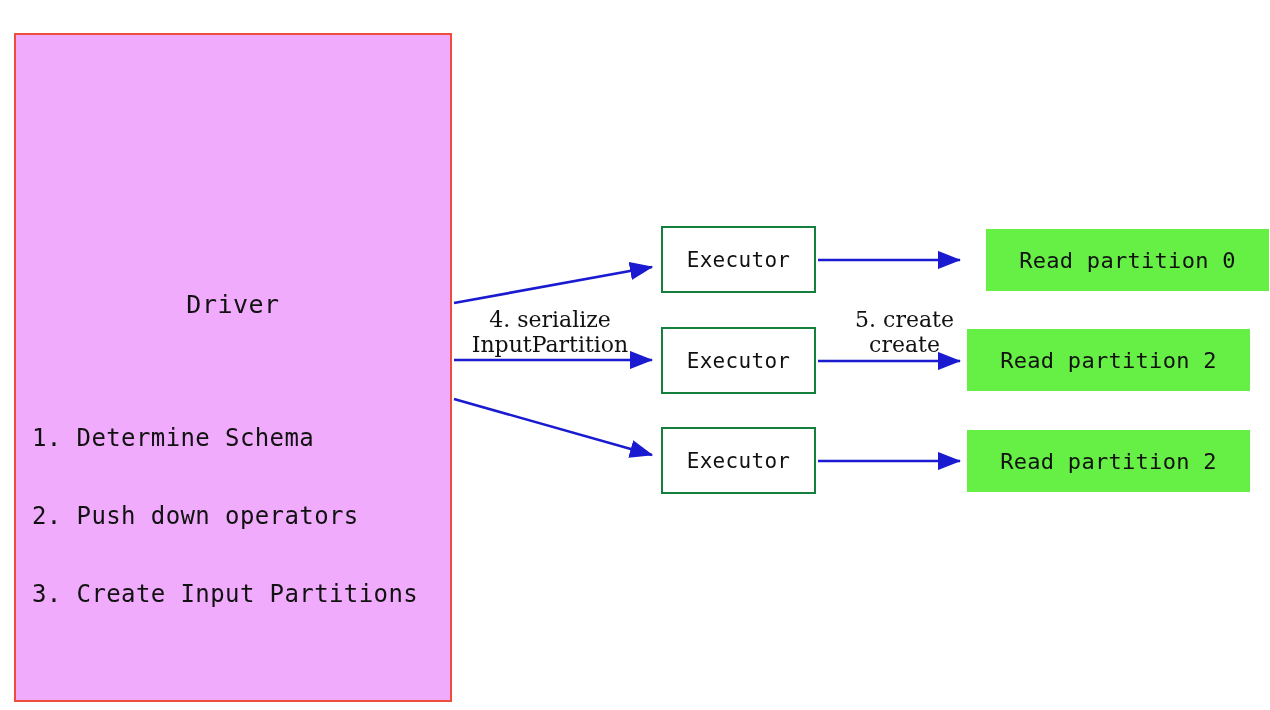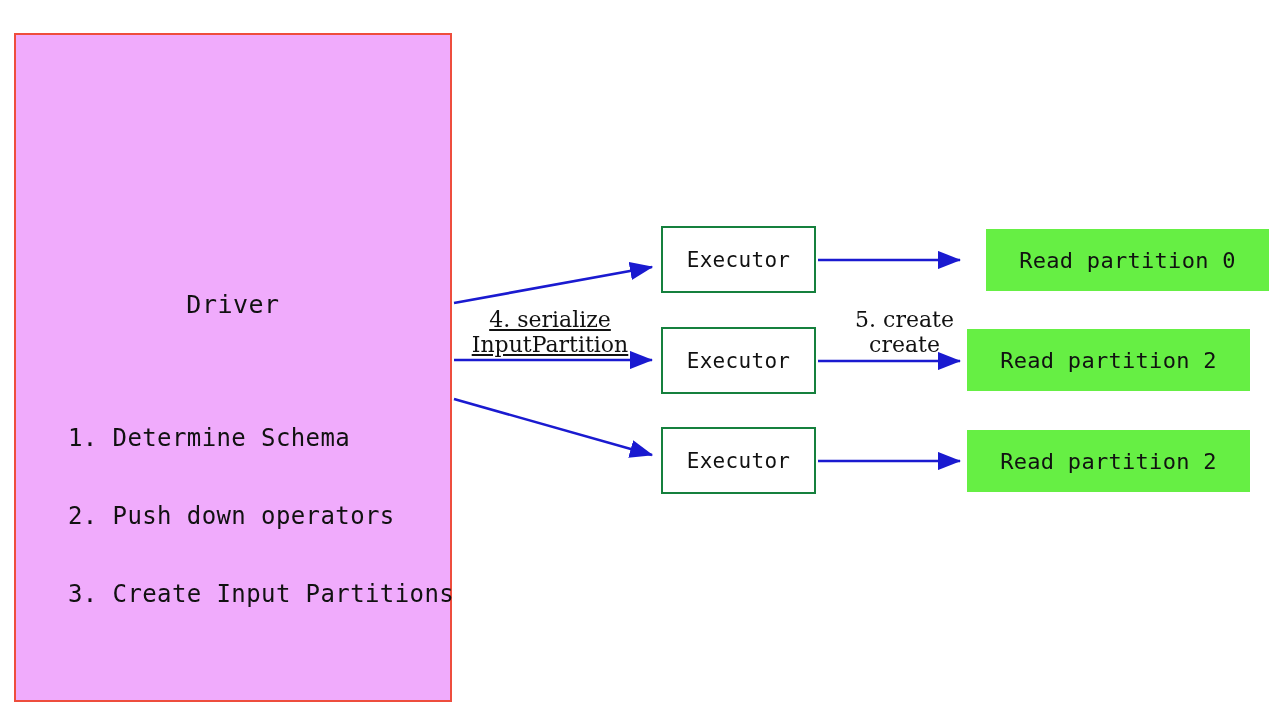--- a/index.html
+++ b/index.html
@@ -54,21 +54,21 @@
     position: absolute;
     left: 16px;
     top: 338px;
     font-family: "DejaVu Sans Mono", monospace;
     font-size: 24px;
     line-height: 26px;
     color: #111111;
     white-space: pre;
     letter-spacing: 0.4px;
   }
-  .driver-list div { height: 26px; margin-left: 36px; }
+  .driver-list div { height: 26px; }
   .executor-box {
     width: 155px;
     height: 67px;
     border: 2px solid #15803d;
     background: #ffffff;
     font-family: "DejaVu Sans Mono", monospace;
     font-size: 21px;
     color: #111111;
     letter-spacing: 0.3px;
   }
@@ -90,21 +90,21 @@
   .part-2 { left: 967px; top: 430px; }
   .edge-label {
     position: absolute;
     font-family: "DejaVu Serif", serif;
     font-size: 22px;
     color: #111111;
     text-align: center;
     line-height: 25px;
     white-space: nowrap;
   }
-  .label-serialize { left: 462px; top: 307px; width: 176px; text-decoration: underline; }
+  .label-serialize { left: 462px; top: 307px; width: 176px; }
   .label-create    { left: 837px; top: 307px; width: 135px; }
 </style>
 </head>
 <body>
 
 <div id="canvas">
 
   <svg class="edges" viewBox="0 0 1270 710" xmlns="http://www.w3.org/2000/svg">
     <defs>
       <marker id="arrowblue" markerWidth="9" markerHeight="7" refX="8.5" refY="3.5" orient="auto" markerUnits="strokeWidth">

